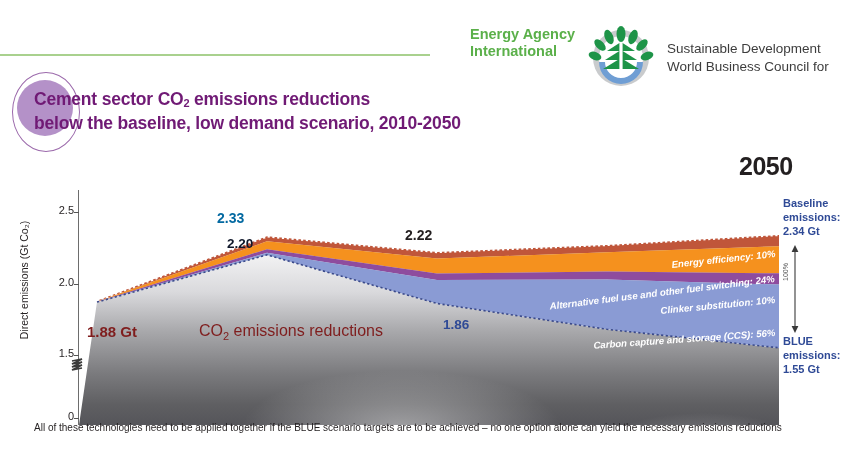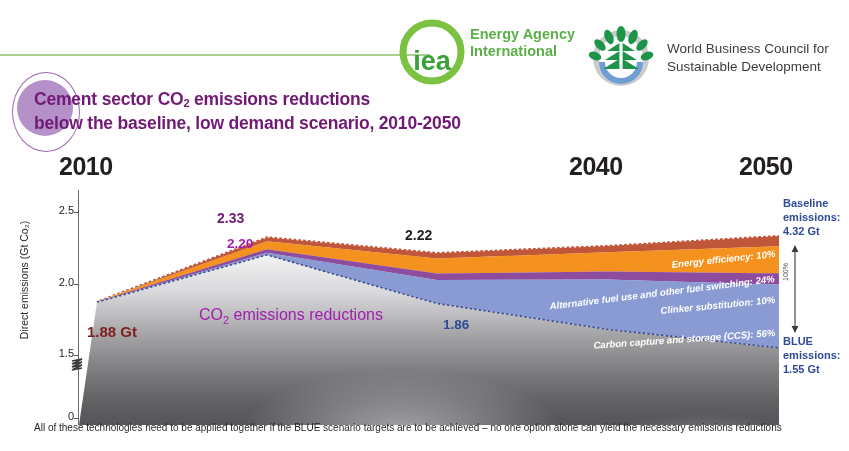--- a/index.html
+++ b/index.html
@@ -80,26 +80,20 @@
     font-size:10px;color:#231f20;line-height:1.2;
   }
 </style>
 </head>
 <body>
 
 <div id="root">
 
   <div class="green-rule"></div>
 
-  <div class="iea-logo">
-    <svg width="72" height="72" viewBox="0 0 72 72">
-      <circle cx="36" cy="36" r="29" fill="none" stroke="#7cc242" stroke-width="7"></circle>
-      <text x="36" y="54" font-family="Liberation Sans, sans-serif" font-size="27" font-weight="700" fill="#3aa03a" text-anchor="middle">iea</text>
-    </svg>
-  </div>
   <div class="iea-text">
     <div>Energy Agency</div>
     <div>International</div>
   </div>
 
   <div class="wbcsd-logo">
     <svg width="76" height="72" viewBox="0 0 76 72">
       <g fill="#c9cbcd">
         <circle cx="38" cy="40" r="28"></circle>
       </g>
@@ -116,34 +110,32 @@
       </g>
       <g fill="#1e9448">
         <path d="M38 24 L52 33 L24 33 Z"></path>
         <path d="M38 32 L54 42 L22 42 Z"></path>
         <path d="M38 40 L56 51 L20 51 Z"></path>
       </g>
       <rect x="36.4" y="24" width="3.2" height="30" fill="#ffffff"></rect>
     </svg>
   </div>
   <div class="wbcsd-text">
+    <div>Sustainable Development</div>
     <div>World Business Council for</div>
-    <div>Sustainable Development</div>
   </div>
 
   <div class="title-circle-ring"></div>
   <div class="title-circle-fill"></div>
   <div class="title">
     <div><span>Cement sector CO</span><sub>2</sub><span> emissions reductions</span></div>
     <div>below the baseline, low demand scenario, 2010-2050</div>
   </div>
 
   <div class="years">
-      <div class="year" style="left: 59px;">2010</div>
-      <div class="year" style="left: 569px;">2040</div>
       <div class="year" style="left: 739px;">2050</div>
     </div>
 
   <div class="chart-wrap">
     <div class="ylabel">Direct emissions (Gt Co₂)</div>
     <div class="axis-line"></div>
     <div class="axis-break">
       <svg width="16" height="18" viewBox="0 0 16 18">
         <path d="M2 3 L12 1 L2 6 L12 4 L2 9 L12 7 L2 12 L12 10" stroke="#3a3a3a" stroke-width="1.6" fill="none"></path>
       </svg>
@@ -212,37 +204,37 @@
             </g>
 
           <g id="outlines">
               <path d="M18 110.7 L188 46.3 L358 62.0 L528 54.9 L700 44.9" fill="none" stroke="#ffffff" stroke-width="2.4" stroke-dasharray="2.2 2.6"></path>
               <path d="M18 112.1 L188 64.9 L358 113.5 L528 139.3 L700 157.8" fill="none" stroke="#3b4a8a" stroke-width="1.6" stroke-dasharray="2.2 2.4"></path>
             </g>
         </g>
       </svg>
       <div id="plot-labels">
           <div style="position: absolute; white-space: nowrap; font-size: 15px; font-weight: 700; color: #7f1d1d; left: 8px; top: 133.405px;">1.88 Gt</div>
-          <div style="position: absolute; white-space: nowrap; font-size: 14px; font-weight: 700; color: #701a75; left: 138px; top: 20.15px;">2.33</div>
-          <div style="position: absolute; white-space: nowrap; font-size: 13.5px; font-weight: 700; color: #a21caf; left: 148px; top: 45.89px;">2.20</div>
+          <div style="position: absolute; white-space: nowrap; font-size: 14px; font-weight: 700; color: #0369a1; left: 138px; top: 20.15px;">2.33</div>
+          <div style="position: absolute; white-space: nowrap; font-size: 13.5px; font-weight: 700; color: #0f172a; left: 148px; top: 45.89px;">2.20</div>
           <div style="position: absolute; white-space: nowrap; font-size: 14px; font-weight: 700; color: rgb(35, 31, 32); left: 326px; top: 37.31px;">2.22</div>
           <div style="position: absolute; white-space: nowrap; font-size: 13.5px; font-weight: 700; color: rgb(47, 74, 150); left: 364px; top: 127.4px;">1.86</div>
-          <div style="position: absolute; white-space: nowrap; font-size: 16px; color: #a21caf; left: 120px; top: 116px;">CO<sub style="font-size:11px">2</sub> emissions reductions</div>
+          <div style="position: absolute; white-space: nowrap; font-size: 16px; color: #7f1d1d; left: 120px; top: 132px;">CO<sub style="font-size:11px">2</sub> emissions reductions</div>
           <div style="position: absolute; white-space: nowrap; font-size: 9.6px; font-style: italic; font-weight: 700; color: rgb(255, 255, 255); text-align: right; transform-origin: right center; left: auto; top: 58px; right: 4px; transform: rotate(-6deg);">Energy efficiency: 10%</div>
           <div style="position: absolute; white-space: nowrap; font-size: 9.6px; font-style: italic; font-weight: 700; color: rgb(255, 255, 255); text-align: right; transform-origin: right center; left: auto; top: 83px; right: 4px; transform: rotate(-7deg);">Alternative fuel use and other fuel switching: 24%</div>
           <div style="position: absolute; white-space: nowrap; font-size: 9.6px; font-style: italic; font-weight: 700; color: rgb(255, 255, 255); text-align: right; transform-origin: right center; left: auto; top: 104px; right: 4px; transform: rotate(-5.5deg);">Clinker substitution: 10%</div>
           <div style="position: absolute; white-space: nowrap; font-size: 9.6px; font-style: italic; font-weight: 700; color: rgb(255, 255, 255); text-align: right; transform-origin: right center; left: auto; top: 137px; right: 4px; transform: rotate(-4deg);">Carbon capture and storage (CCS): 56%</div>
         </div>
     </div>
   </div>
 
   <div class="ann ann-base">
     <div>Baseline</div>
     <div>emissions:</div>
-    <div>4.32 Gt</div>
+    <div>2.34 Gt</div>
   </div>
   <div class="ann-arrow">
     <svg width="14" height="92" viewBox="0 0 14 92" style="margin-left:-6px;">
       <line x1="7" y1="4" x2="7" y2="88" stroke="#3a3a3a" stroke-width="1.1"></line>
       <path d="M7 2 L3.6 9 L10.4 9 Z" fill="#3a3a3a"></path>
       <path d="M7 90 L3.6 83 L10.4 83 Z" fill="#3a3a3a"></path>
     </svg>
   </div>
   <div class="ann-pct">100%</div>
   <div class="ann ann-blue">

